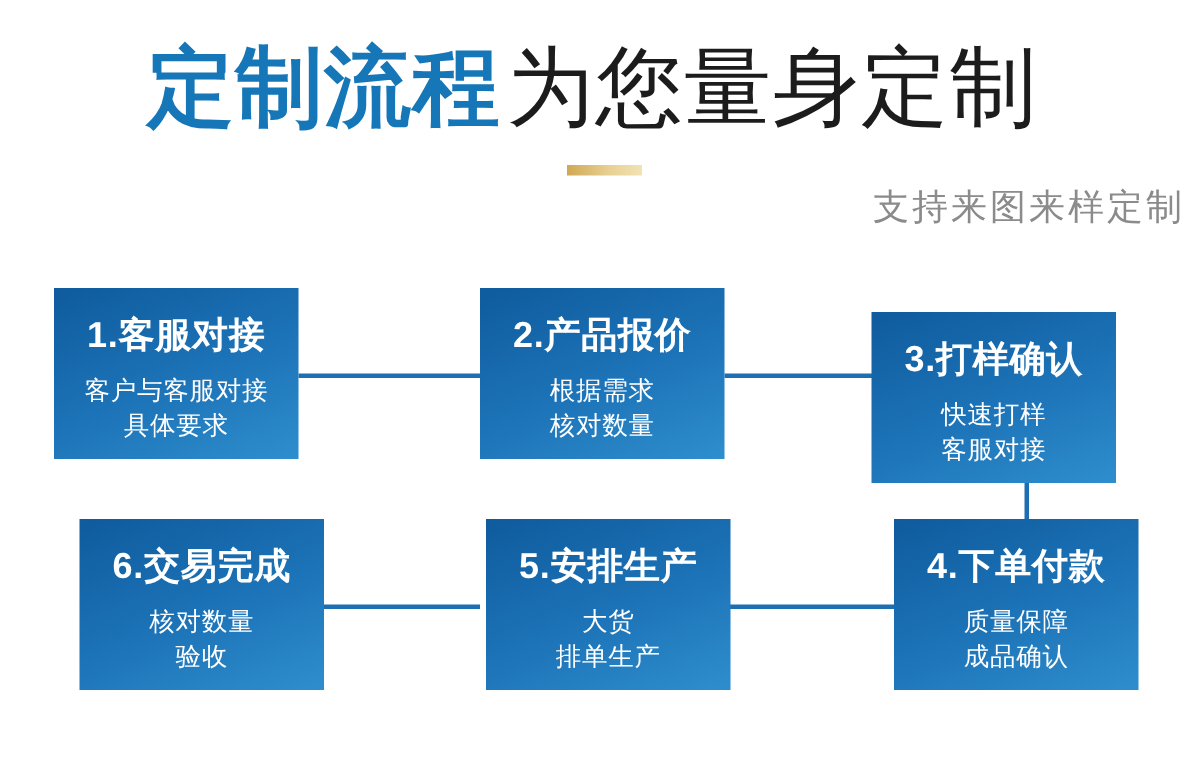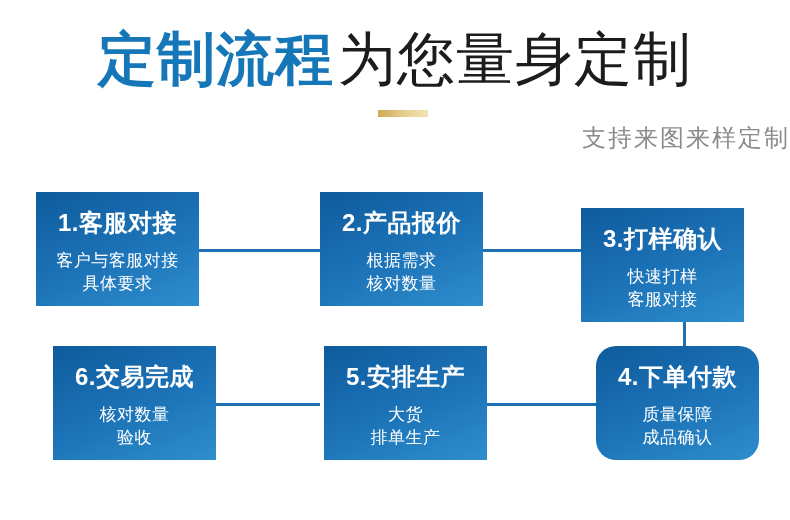--- a/index.html
+++ b/index.html
@@ -93,21 +93,21 @@
   .step-line {
     font-size: 17px;
     line-height: 23px;
     font-weight: 400;
     letter-spacing: 0.5px;
   }
   
   .pos-1 { left: 36px;  top: 192px; }
   .pos-2 { left: 320px; top: 192px; }
   .pos-3 { left: 581px; top: 192px; margin-top: 16px; }
-  .pos-4 { left: 596px; top: 346px; border-radius: 20px; }
+  .pos-4 { left: 596px; top: 346px; }
   .pos-5 { left: 324px; top: 346px; }
   .pos-6 { left: 53px;  top: 346px; }
 
   .connector {
     position: absolute;
     background: #1e6eb2;
   }
   .conn-h1 { left: 199px; top: 249px; width: 121px; height: 3px; }
   .conn-h2 { left: 483px; top: 249px; width: 113px; height: 3px; }
   .conn-v1 { left: 683px; top: 306px; width: 3px;   height: 40px; }

